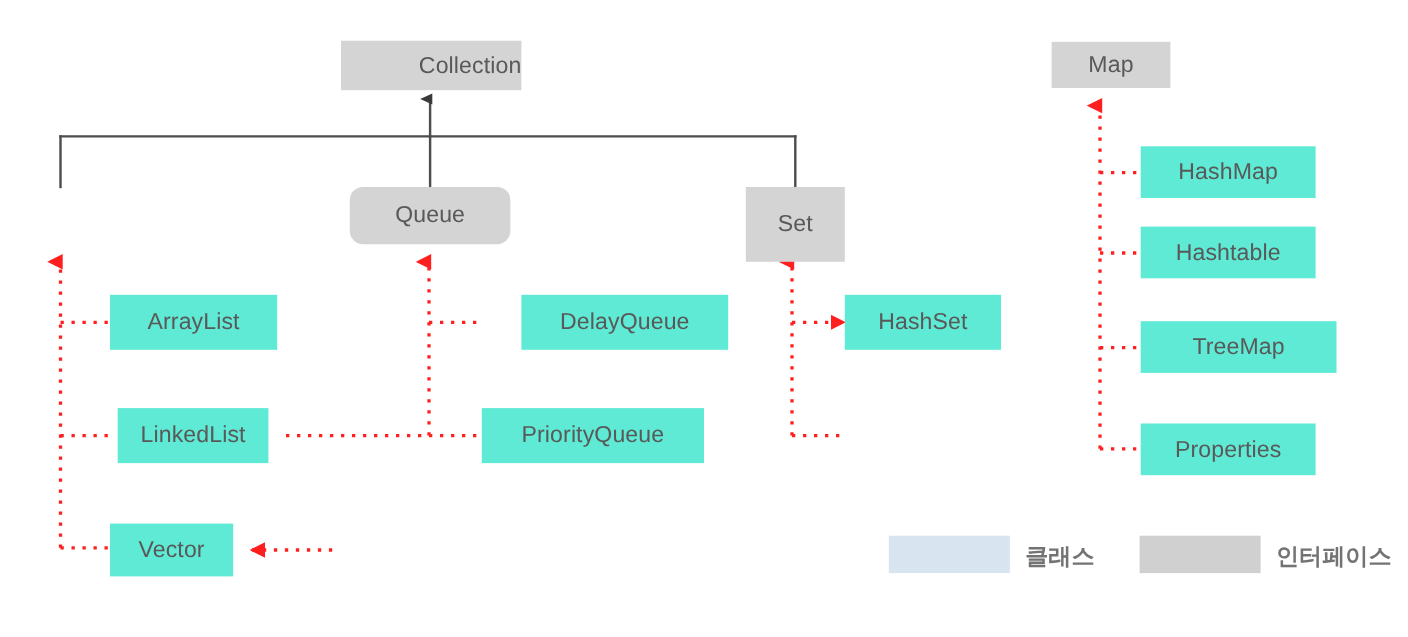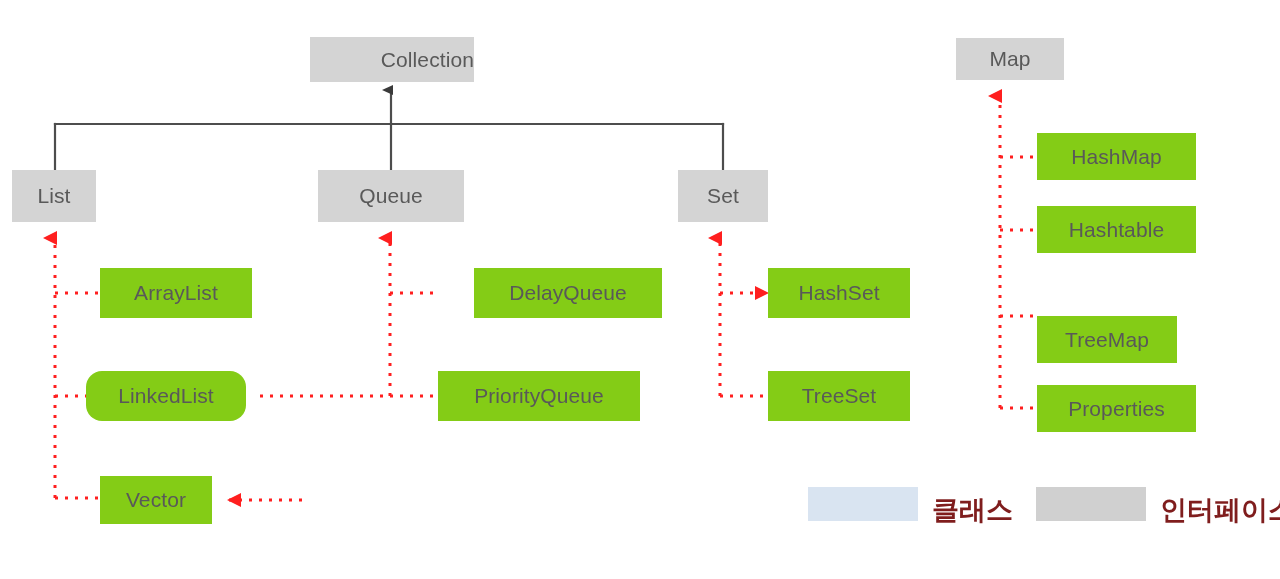--- a/index.html
+++ b/index.html
@@ -35,38 +35,38 @@
     font-size: 21px;
     color: #595959;
     letter-spacing: 0.1px;
     white-space: nowrap;
     z-index: 3;
   }
   .node.iface {
     background: #d4d4d4;
   }
   .node.klass {
-    background: #84cc16;
+    background: #5eead4;
   }
   .legend-swatch {
     position: absolute;
     box-sizing: border-box;
     z-index: 3;
   }
   .legend-swatch.klass {
     background: #d9e4f1;
   }
   .legend-swatch.iface {
     background: #d0d0d0;
   }
   .legend-label {
     position: absolute;
-    font-size: 27px;
+    font-size: 21px;
     font-weight: bold;
-    color: #7f1d1d;
+    color: #737373;
     white-space: nowrap;
     z-index: 3;
   }
 </style>
 </head>
 <body>
 
 <div id="diagram-root">
 
   <svg id="connector-layer" viewBox="0 0 1280 579" width="1280" height="579">
@@ -126,61 +126,55 @@
     </g>
 
     <g stroke="#ff1f1f" stroke-width="3" fill="none" stroke-linecap="butt" stroke-dasharray="3 7">
       <path d="M302,500 L228,500" marker-end="url(#arrow-red-left)"></path>
     </g>
   </svg>
 
   <div class="node iface" style="left:310px; top:37px; width:164px; height:45px;justify-content:flex-end;">
     <span>Collection</span>
   </div>
-  <div class="node iface" style="left:12px; top:170px; width:84px; height:52px;">
-    <span>List</span>
-  </div>
-  <div class="node iface" style="left:318px; top:170px; width:146px; height:52px;">
+  <div class="node iface" style="left:318px; top:170px; width:146px; height:52px;border-radius:12px;">
     <span>Queue</span>
   </div>
-  <div class="node iface" style="left:678px; top:170px; width:90px; height:52px;">
+  <div class="node iface" style="left:678px; top:170px; width:90px; height:68px;">
     <span>Set</span>
   </div>
   <div class="node iface" style="left:956px; top:38px; width:108px; height:42px;">
     <span>Map</span>
   </div>
 
   <div class="node klass" style="left:100px; top:268px; width:152px; height:50px;">
     <span>ArrayList</span>
   </div>
-  <div class="node klass" style="left:86px; top:371px; width:160px; height:50px;border-radius:16px;">
+  <div class="node klass" style="left:107px; top:371px; width:137px; height:50px;">
     <span>LinkedList</span>
   </div>
   <div class="node klass" style="left:100px; top:476px; width:112px; height:48px;">
     <span>Vector</span>
   </div>
   <div class="node klass" style="left:438px; top:268px; width:188px; height:50px;margin-left:36px;">
     <span>DelayQueue</span>
   </div>
   <div class="node klass" style="left:438px; top:371px; width:202px; height:50px;">
     <span>PriorityQueue</span>
   </div>
   <div class="node klass" style="left:768px; top:268px; width:142px; height:50px;">
     <span>HashSet</span>
   </div>
-  <div class="node klass" style="left:768px; top:371px; width:142px; height:50px;">
-    <span>TreeSet</span>
-  </div>
   <div class="node klass" style="left:1037px; top:133px; width:159px; height:47px;">
     <span>HashMap</span>
   </div>
   <div class="node klass" style="left:1037px; top:206px; width:159px; height:47px;">
     <span>Hashtable</span>
   </div>
-  <div class="node klass" style="left:1037px; top:292px; width:140px; height:47px;margin-top:24px;">
+  <div class="node klass" style="left:1037px; top:292px; width:178px; height:47px;">
     <span>TreeMap</span>
   </div>
   <div class="node klass" style="left:1037px; top:385px; width:159px; height:47px;">
     <span>Properties</span>
   </div>
 
   <div class="legend-swatch klass" style="left:808px; top:487px; width:110px; height:34px;"></div>
   <div class="legend-label" style="left:932px; top:492px;">클래스</div>
 
   <div class="legend-swatch iface" style="left:1036px; top:487px; width:110px; height:34px;"></div>

